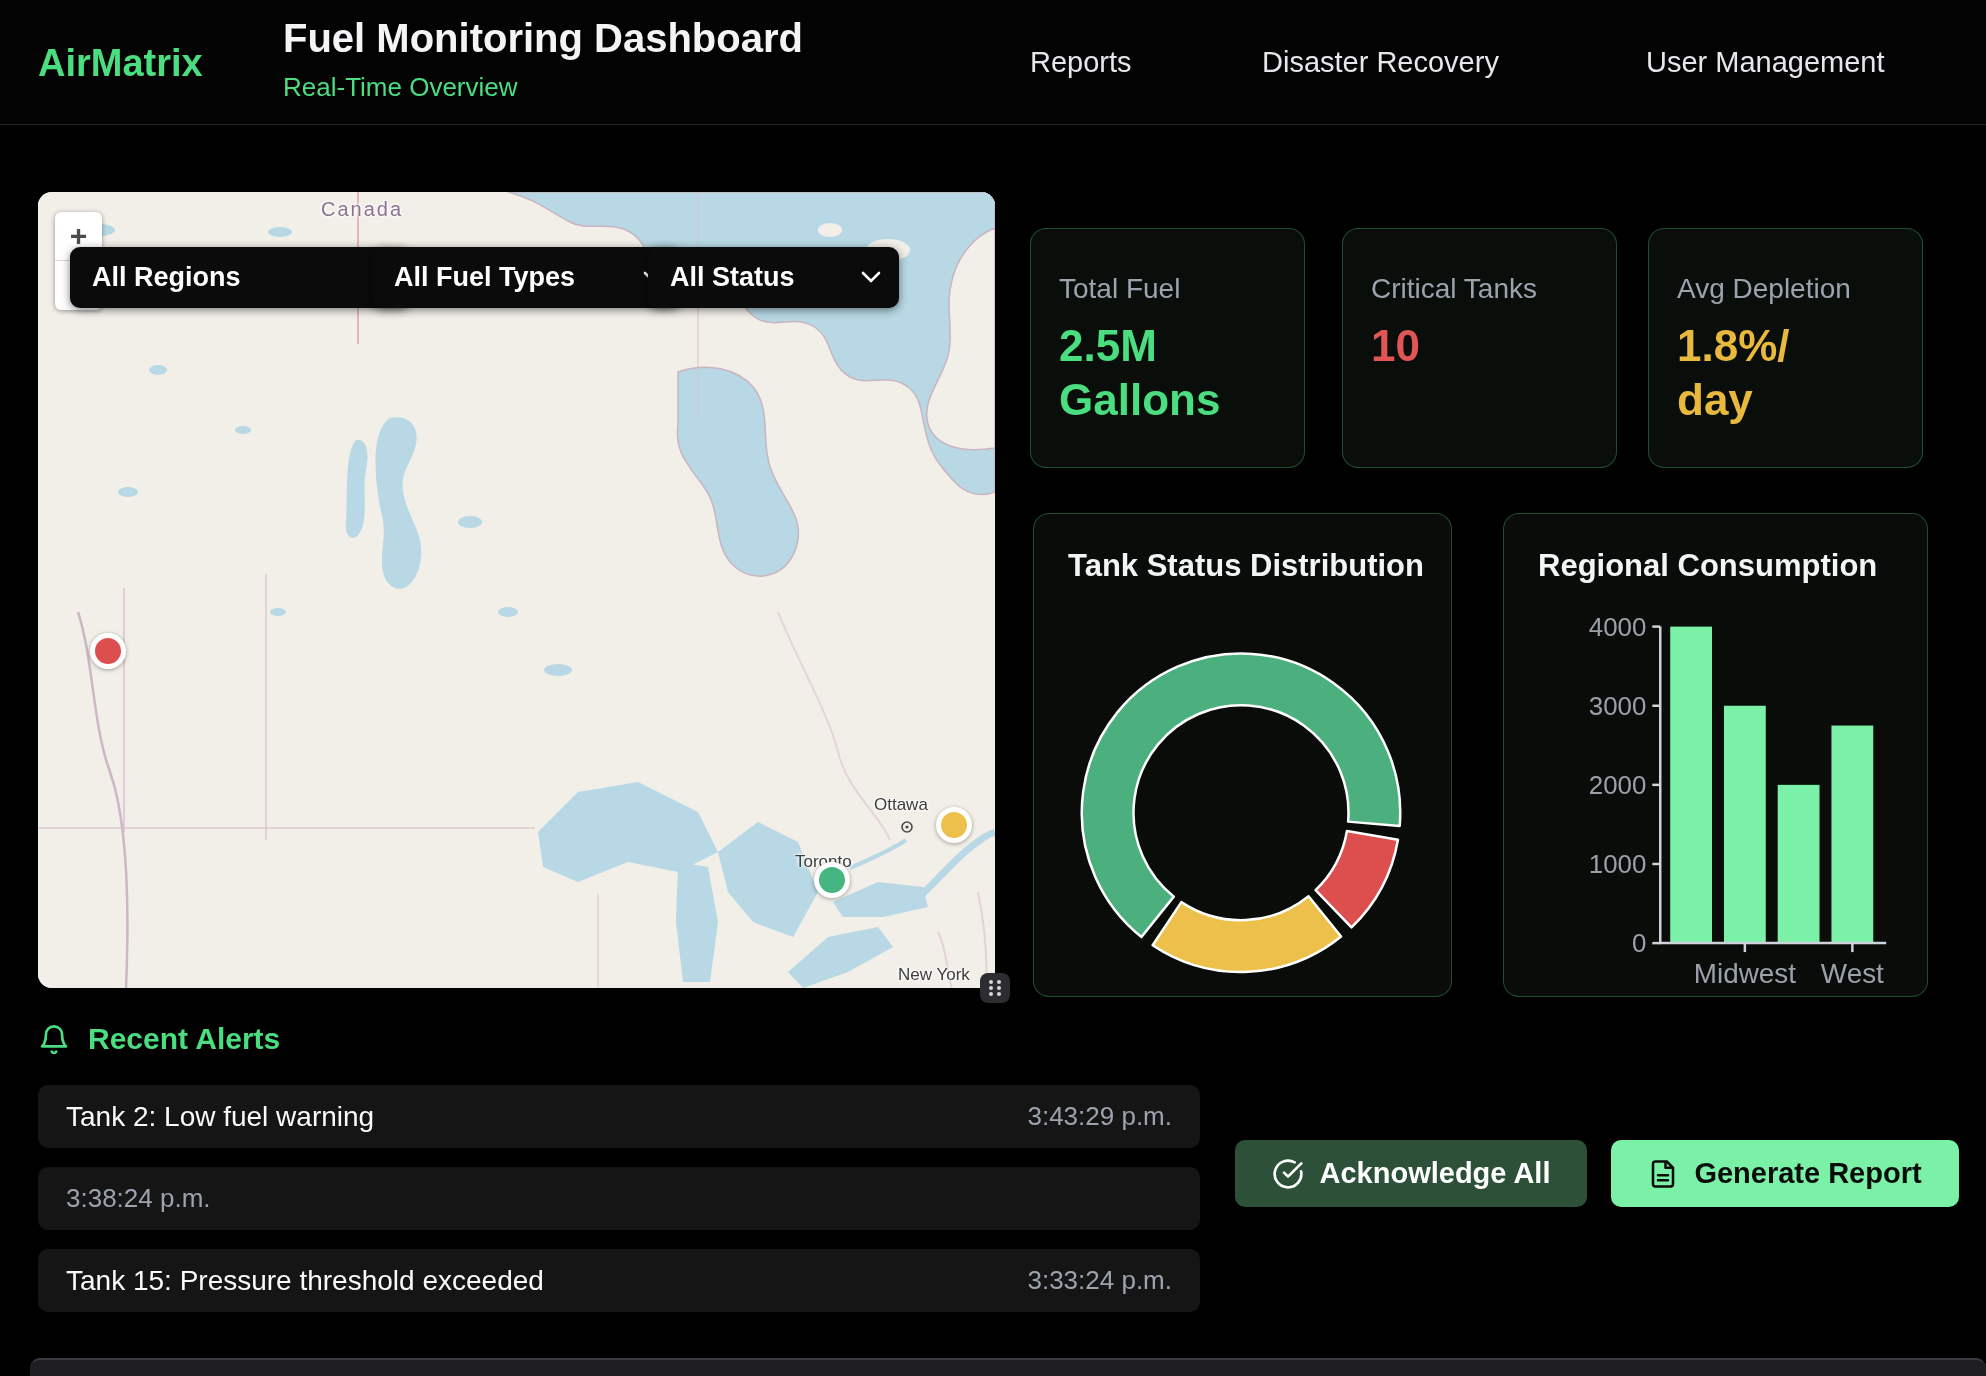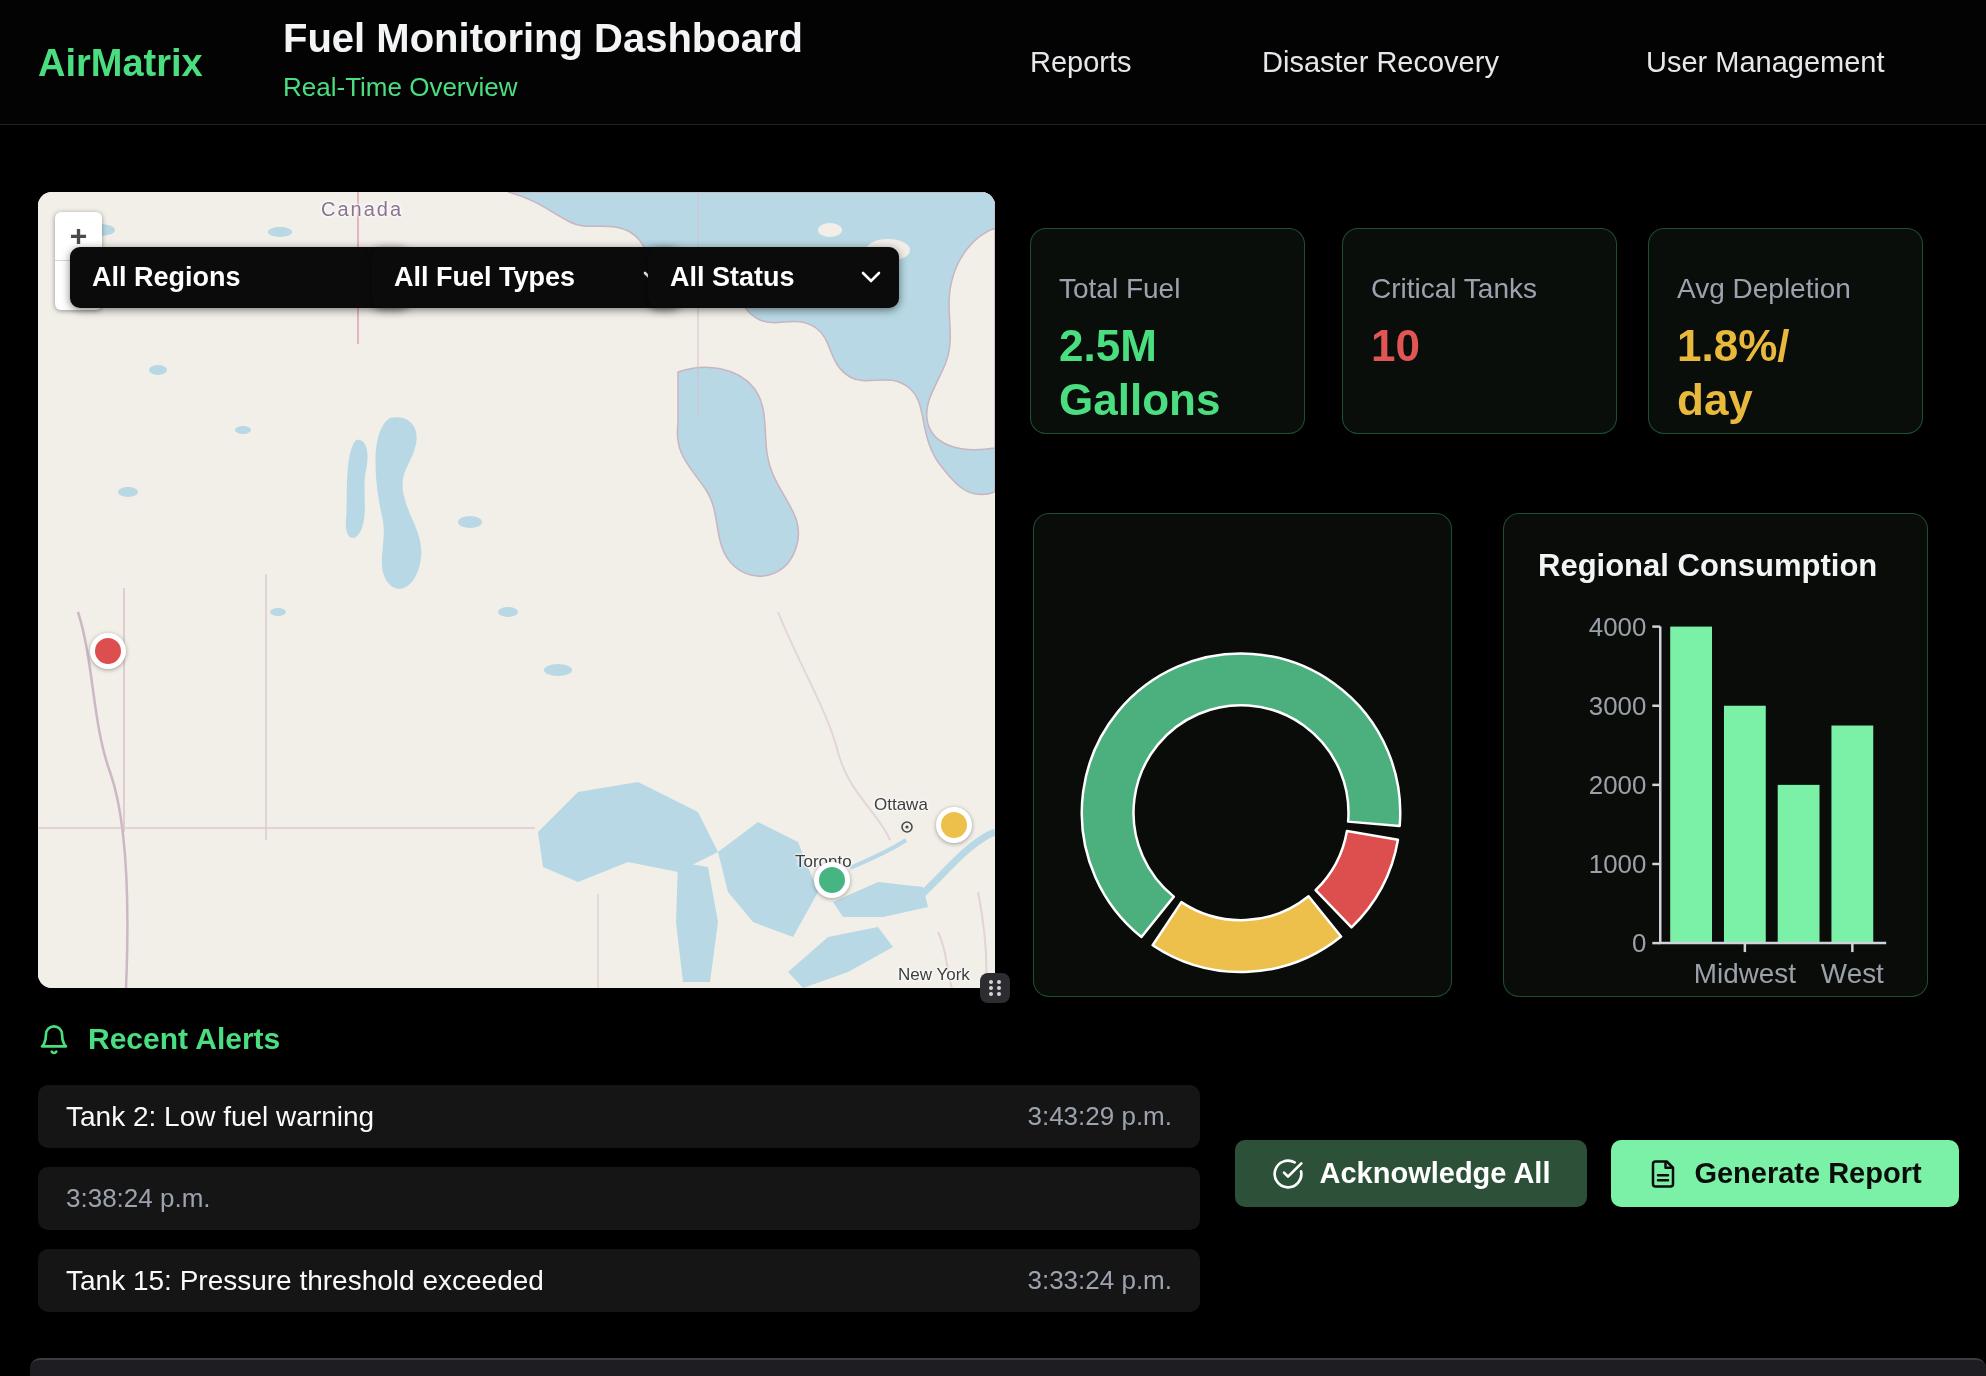--- a/index.html
+++ b/index.html
@@ -30,21 +30,21 @@
   .zoomdiv{height:1px;background:#d7d7d7;}
   .map-filter{position:absolute;top:55px;height:61px;background:#0b0b0c;border-radius:10px;
               display:flex;align-items:center;justify-content:space-between;
               padding:0 18px 0 22px;cursor:pointer;box-shadow:0 2px 8px rgba(0,0,0,.5);}
   .map-filter span{color:#fff;font-size:27px;font-weight:bold;margin-right:26px;}
   .drag-handle{position:absolute;right:-15px;bottom:-15px;width:30px;height:30px;
                background:#2c2c31;border-radius:8px;display:flex;align-items:center;
                justify-content:center;cursor:grab;}
 
   
-  .stat-card{position:absolute;top:228px;width:275px;height:206px;background:#0a0e0b;
+  .stat-card{position:absolute;top:228px;width:275px;height:240px;background:#0a0e0b;
              border:1px solid rgba(74,222,128,.32);border-radius:16px;box-sizing:border-box;
              padding:44px 28px 0 28px;}
   .stat-label{font-size:28px;color:#9ca3af;margin-bottom:14px;}
   .stat-value{font-size:44px;font-weight:bold;line-height:1.22;}
 
   
   .chart-card{position:absolute;top:513px;height:484px;background:#0a0c0a;
               border:1px solid rgba(74,222,128,.32);border-radius:16px;box-sizing:border-box;}
   .chart-title{position:absolute;left:34px;top:34px;font-size:31px;font-weight:bold;color:#f3f4f6;}
   .chart-svg{position:absolute;inset:0;width:100%;height:100%;}
@@ -201,20 +201,21 @@
 </div>
 <div class="stat-card" style="left:1648px;">
   <div class="stat-label">Avg Depletion</div>
   <div class="stat-value" style="color: rgb(232, 185, 60);">
     <div>1.8%/</div>
       <div>day</div>
   </div>
 </div>
 
 <div class="chart-card" style="left:1033px;width:419px;">
+  <div class="chart-title">Tank Status Distribution</div>
   <svg id="donut-svg" class="chart-svg" viewBox="0 0 419 484">
       <path d="M107.96,424.87 A160,160 0 1 1 367.45,313.26 L315.63,308.95 A108,108 0 1 0 140.47,384.29 Z" fill="#4caf7e" stroke="#ffffff" stroke-width="2.5" stroke-linejoin="round"></path>
       <path d="M365.69,327.10 A160,160 0 0 1 319.01,415.23 L282.93,377.78 A108,108 0 0 0 314.44,318.29 Z" fill="#dd4f4f" stroke="#ffffff" stroke-width="2.5" stroke-linejoin="round"></path>
       <path d="M308.54,424.46 A160,160 0 0 1 119.22,433.11 L148.08,389.85 A108,108 0 0 0 275.87,384.01 Z" fill="#ecc04a" stroke="#ffffff" stroke-width="2.5" stroke-linejoin="round"></path>
     </svg>
 </div>
 <div class="chart-card" style="left:1503px;width:425px;">
   <div class="chart-title">Regional Consumption</div>
   <svg id="bar-svg" class="chart-svg" viewBox="0 0 425 484">
       <rect x="167" y="113.0" width="42" height="318.0" fill="#7bf1a8"></rect>

